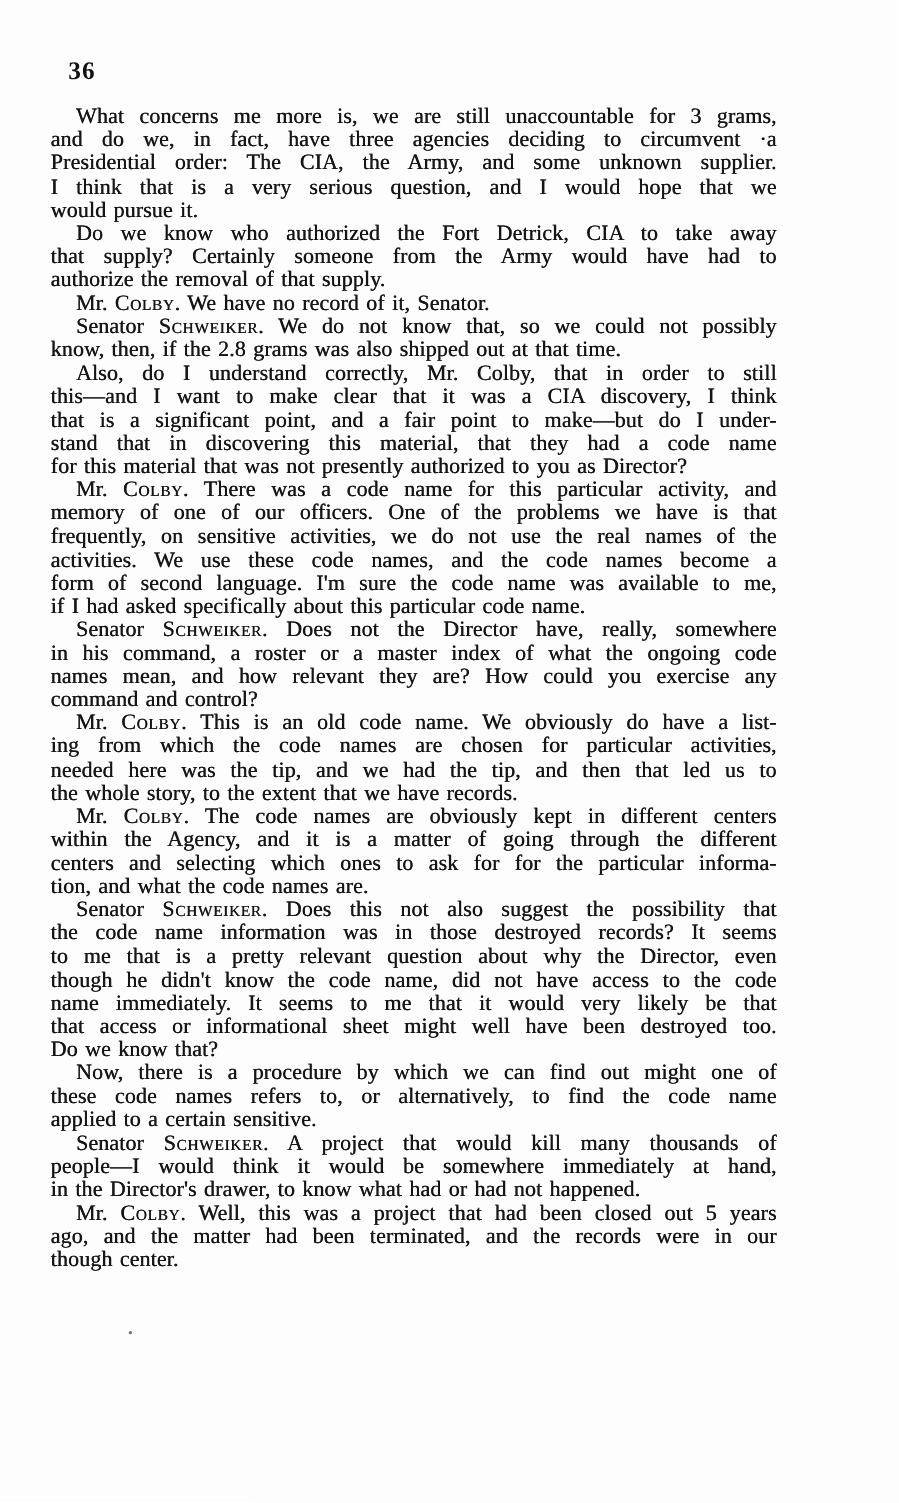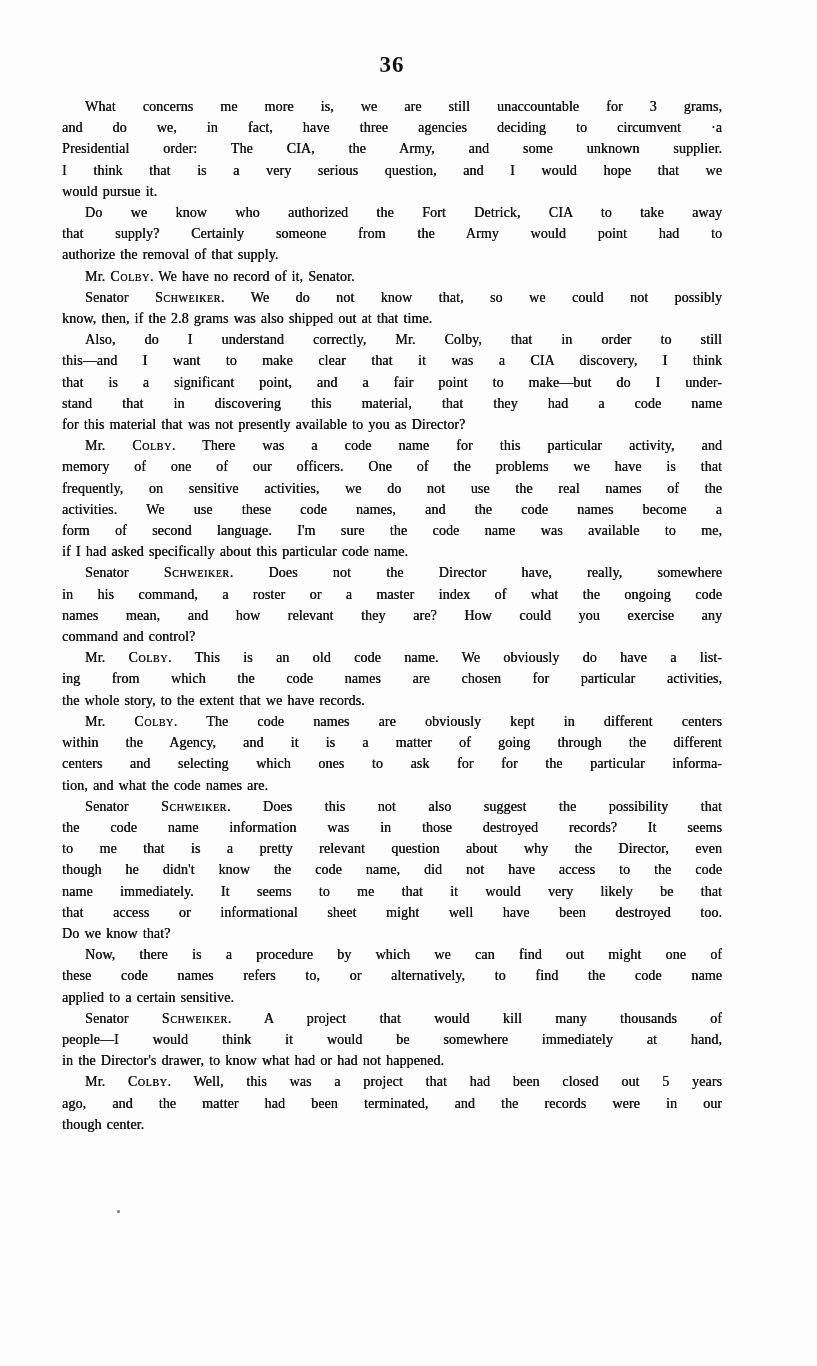--- a/index.html
+++ b/index.html
@@ -14,32 +14,31 @@
     background: #fdfdfd;
     font-family: "Liberation Serif", "DejaVu Serif", serif;
     color: #161616;
     overflow: hidden;
   }
   .page-number {
     position: absolute;
     top: 52px;
     left: 62px;
     width: 660px;
-    text-align: center;
     font-size: 23px;
     font-weight: 700;
     letter-spacing: 1px;
     color: #111;
   }
   .transcript-body {
     position: absolute;
     top: 96px;
-    left: 62px;
+    left: 46px;
     width: 660px;
-    font-size: 14px;
+    font-size: 20px;
     line-height: 21.2px;
     letter-spacing: 0.1px;
     word-spacing: 1.5px;
     text-shadow: 0.35px 0 0 currentColor; 
   }
   .para { margin: 0; }
   .line {
     text-align: justify;
     text-align-last: justify;
     white-space: normal;
@@ -69,54 +68,55 @@
   <div class="transcript-body">
       <div class="para">
         <div class="line first">What concerns me more is, we are still unaccountable for 3 grams,</div>
         <div class="line">and do we, in fact, have three agencies deciding to circumvent ·a</div>
         <div class="line">Presidential order: The CIA, the Army, and some unknown supplier.</div>
         <div class="line">I think that is a very serious question, and I would hope that we</div>
         <div class="line last">would pursue it.</div>
       </div>
       <div class="para">
         <div class="line first">Do we know who authorized the Fort Detrick, CIA to take away</div>
-        <div class="line">that supply? Certainly someone from the Army would point had to</div>
+        <div class="line">that supply? Certainly someone from the Army would have had to</div>
         <div class="line last">authorize the removal of that supply.</div>
       </div>
       <div class="para">
         <div class="line first last">Mr. <span class="sc">Colby</span>. We have no record of it, Senator.</div>
       </div>
       <div class="para">
         <div class="line first">Senator <span class="sc">Schweiker</span>. We do not know that, so we could not possibly</div>
         <div class="line last">know, then, if the 2.8 grams was also shipped out at that time.</div>
       </div>
       <div class="para">
         <div class="line first">Also, do I understand correctly, Mr. Colby, that in order to still</div>
         <div class="line">this—and I want to make clear that it was a CIA discovery, I think</div>
         <div class="line">that is a significant point, and a fair point to make—but do I under-</div>
         <div class="line">stand that in discovering this material, that they had a code name</div>
-        <div class="line last">for this material that was not presently available to you as Director?</div>
+        <div class="line last">for this material that was not presently authorized to you as Director?</div>
       </div>
       <div class="para">
         <div class="line first">Mr. <span class="sc">Colby</span>. There was a code name for this particular activity, and</div>
         <div class="line">memory of one of our officers. One of the problems we have is that</div>
         <div class="line">frequently, on sensitive activities, we do not use the real names of the</div>
         <div class="line">activities. We use these code names, and the code names become a</div>
         <div class="line">form of second language. I'm sure the code name was available to me,</div>
         <div class="line last">if I had asked specifically about this particular code name.</div>
       </div>
       <div class="para">
         <div class="line first">Senator <span class="sc">Schweiker</span>. Does not the Director have, really, somewhere</div>
         <div class="line">in his command, a roster or a master index of what the ongoing code</div>
         <div class="line">names mean, and how relevant they are? How could you exercise any</div>
         <div class="line last">command and control?</div>
       </div>
       <div class="para">
         <div class="line first">Mr. <span class="sc">Colby</span>. This is an old code name. We obviously do have a list-</div>
         <div class="line">ing from which the code names are chosen for particular activities,</div>
+        <div class="line">needed here was the tip, and we had the tip, and then that led us to</div>
         <div class="line last">the whole story, to the extent that we have records.</div>
       </div>
       <div class="para">
         <div class="line first">Mr. <span class="sc">Colby</span>. The code names are obviously kept in different centers</div>
         <div class="line">within the Agency, and it is a matter of going through the different</div>
         <div class="line">centers and selecting which ones to ask for for the particular informa-</div>
         <div class="line last">tion, and what the code names are.</div>
       </div>
       <div class="para">
         <div class="line first">Senator <span class="sc">Schweiker</span>. Does this not also suggest the possibility that</div>

